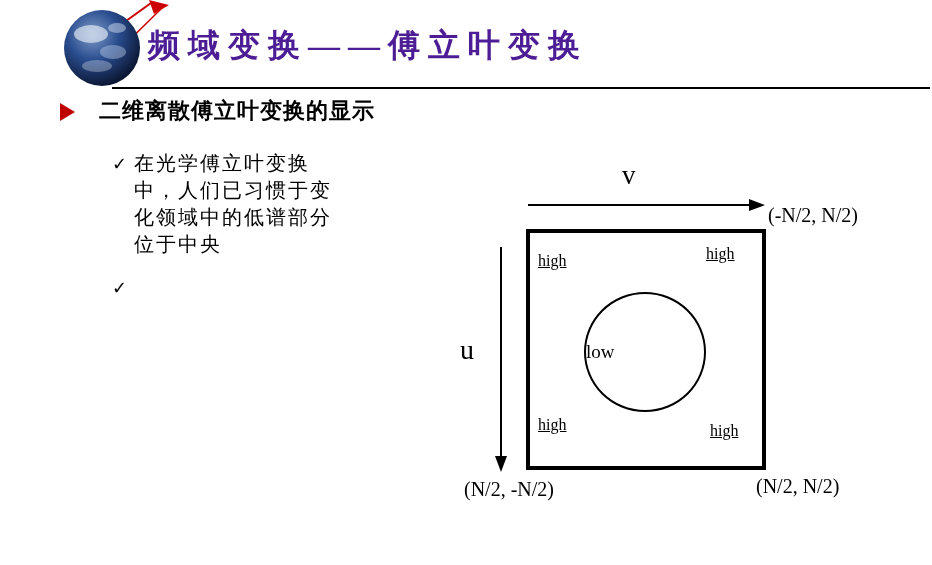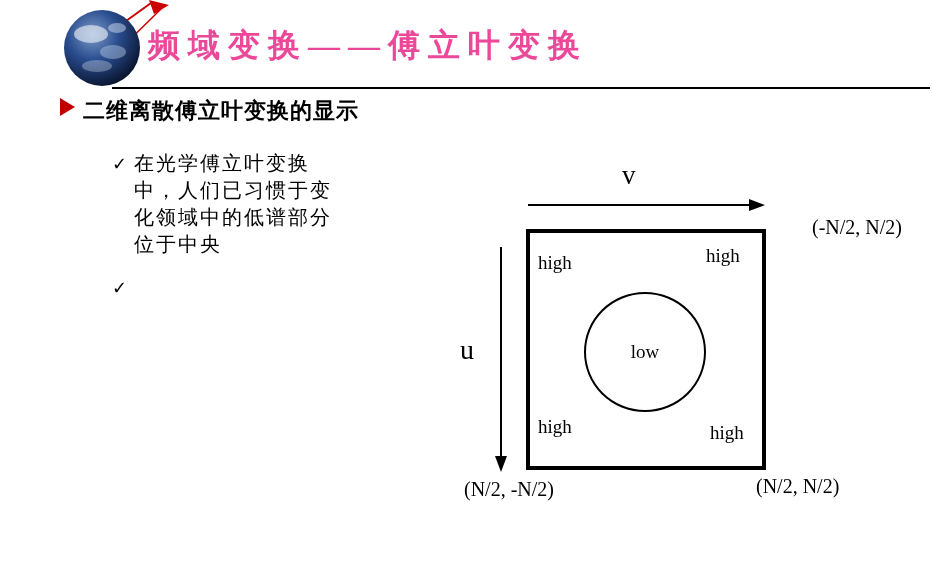--- a/index.html
+++ b/index.html
@@ -7,60 +7,60 @@
   .slide {
     position:relative; width:932px; height:565px; background:#ffffff;
     font-family:"Liberation Serif","DejaVu Serif",serif; color:#000;
     overflow:hidden;
   }
   
   .logo { position:absolute; left:55px; top:0; width:118px; height:90px; }
   
   .title {
     position:absolute; left:148px; top:24px; white-space:nowrap;
-    font-size:32px; font-weight:bold; letter-spacing:8px; color:#ec4899;
+    font-size:32px; font-weight:bold; letter-spacing:8px; color:#4c1d95;
   }
   .title-rule { position:absolute; left:112px; top:87px; width:818px; height:2px; background:#000; }
   
-  .heading { position:absolute; left:60px; top:96px; display:flex; align-items:flex-start; gap:8px; }
+  .heading { position:absolute; left:60px; top:96px; display:flex; align-items:center; gap:24px; }
   .arrow-bullet {
     width:0; height:0;
     border-left:15px solid #c00000;
     border-top:9px solid transparent;
     border-bottom:9px solid transparent;
     margin-top:2px;
   }
   .heading-text { font-size:22px; font-weight:bold; letter-spacing:1px; }
   
   .bullets { position:absolute; left:112px; top:150px; width:264px; display:flex; flex-direction:column; gap:16px; }
   .bullet { display:flex; align-items:flex-start; gap:7px; }
   .check { font-family:"DejaVu Sans","Liberation Sans",sans-serif; font-size:18px; font-weight:bold; line-height:27px; }
   .bullet-text { font-size:20px; font-weight:normal; line-height:27px; letter-spacing:2px; width:216px; }
   
   .diagram { position:absolute; inset:0; }
   .diagram .lbl { position:absolute; white-space:nowrap; }
   .v-label  { left:622px; top:160px; font-size:27px; }
   .u-label  { left:460px; top:334px; font-size:28px; }
   .coord    { font-size:20px; }
   .coord-tl { left:393px; top:194px; }
-  .coord-tr { left:768px; top:216px;margin-left:44px; }
+  .coord-tr { left:768px; top:204px; }
   .coord-bl { left:434px; top:478px;margin-left:30px; }
   .coord-br { left:756px; top:475px;text-align:right; }
   .arrow-h  { position:absolute; left:528px; top:197px; }
   .arrow-v  { position:absolute; left:493px; top:247px; }
   .freq-box { position:absolute; left:526px; top:229px; width:240px; height:241px; border:4px solid #000; }
-  .region   { font-size:19px; }
+  .region   { font-size:16px;text-decoration:underline; }
   .high-tl  { left:538px; top:252px; }
   .high-tr  { left:706px; top:245px; }
   .high-bl  { left:538px; top:416px; }
   .high-br  { left:710px; top:422px; }
   .low-circle {
     position:absolute; left:584px; top:292px; width:122px; height:120px;
     border:2px solid #000; border-radius:50%;
-    display:flex; align-items:center; justify-content:center;
+    display:flex; align-items:center; justify-content:flex-start;
   }
   .low-label { font-size:19px; }
 </style>
 </head>
 <body>
 
 <div class="slide">
 
   <div class="logo">
     <svg width="118" height="90" viewBox="0 0 118 90">

